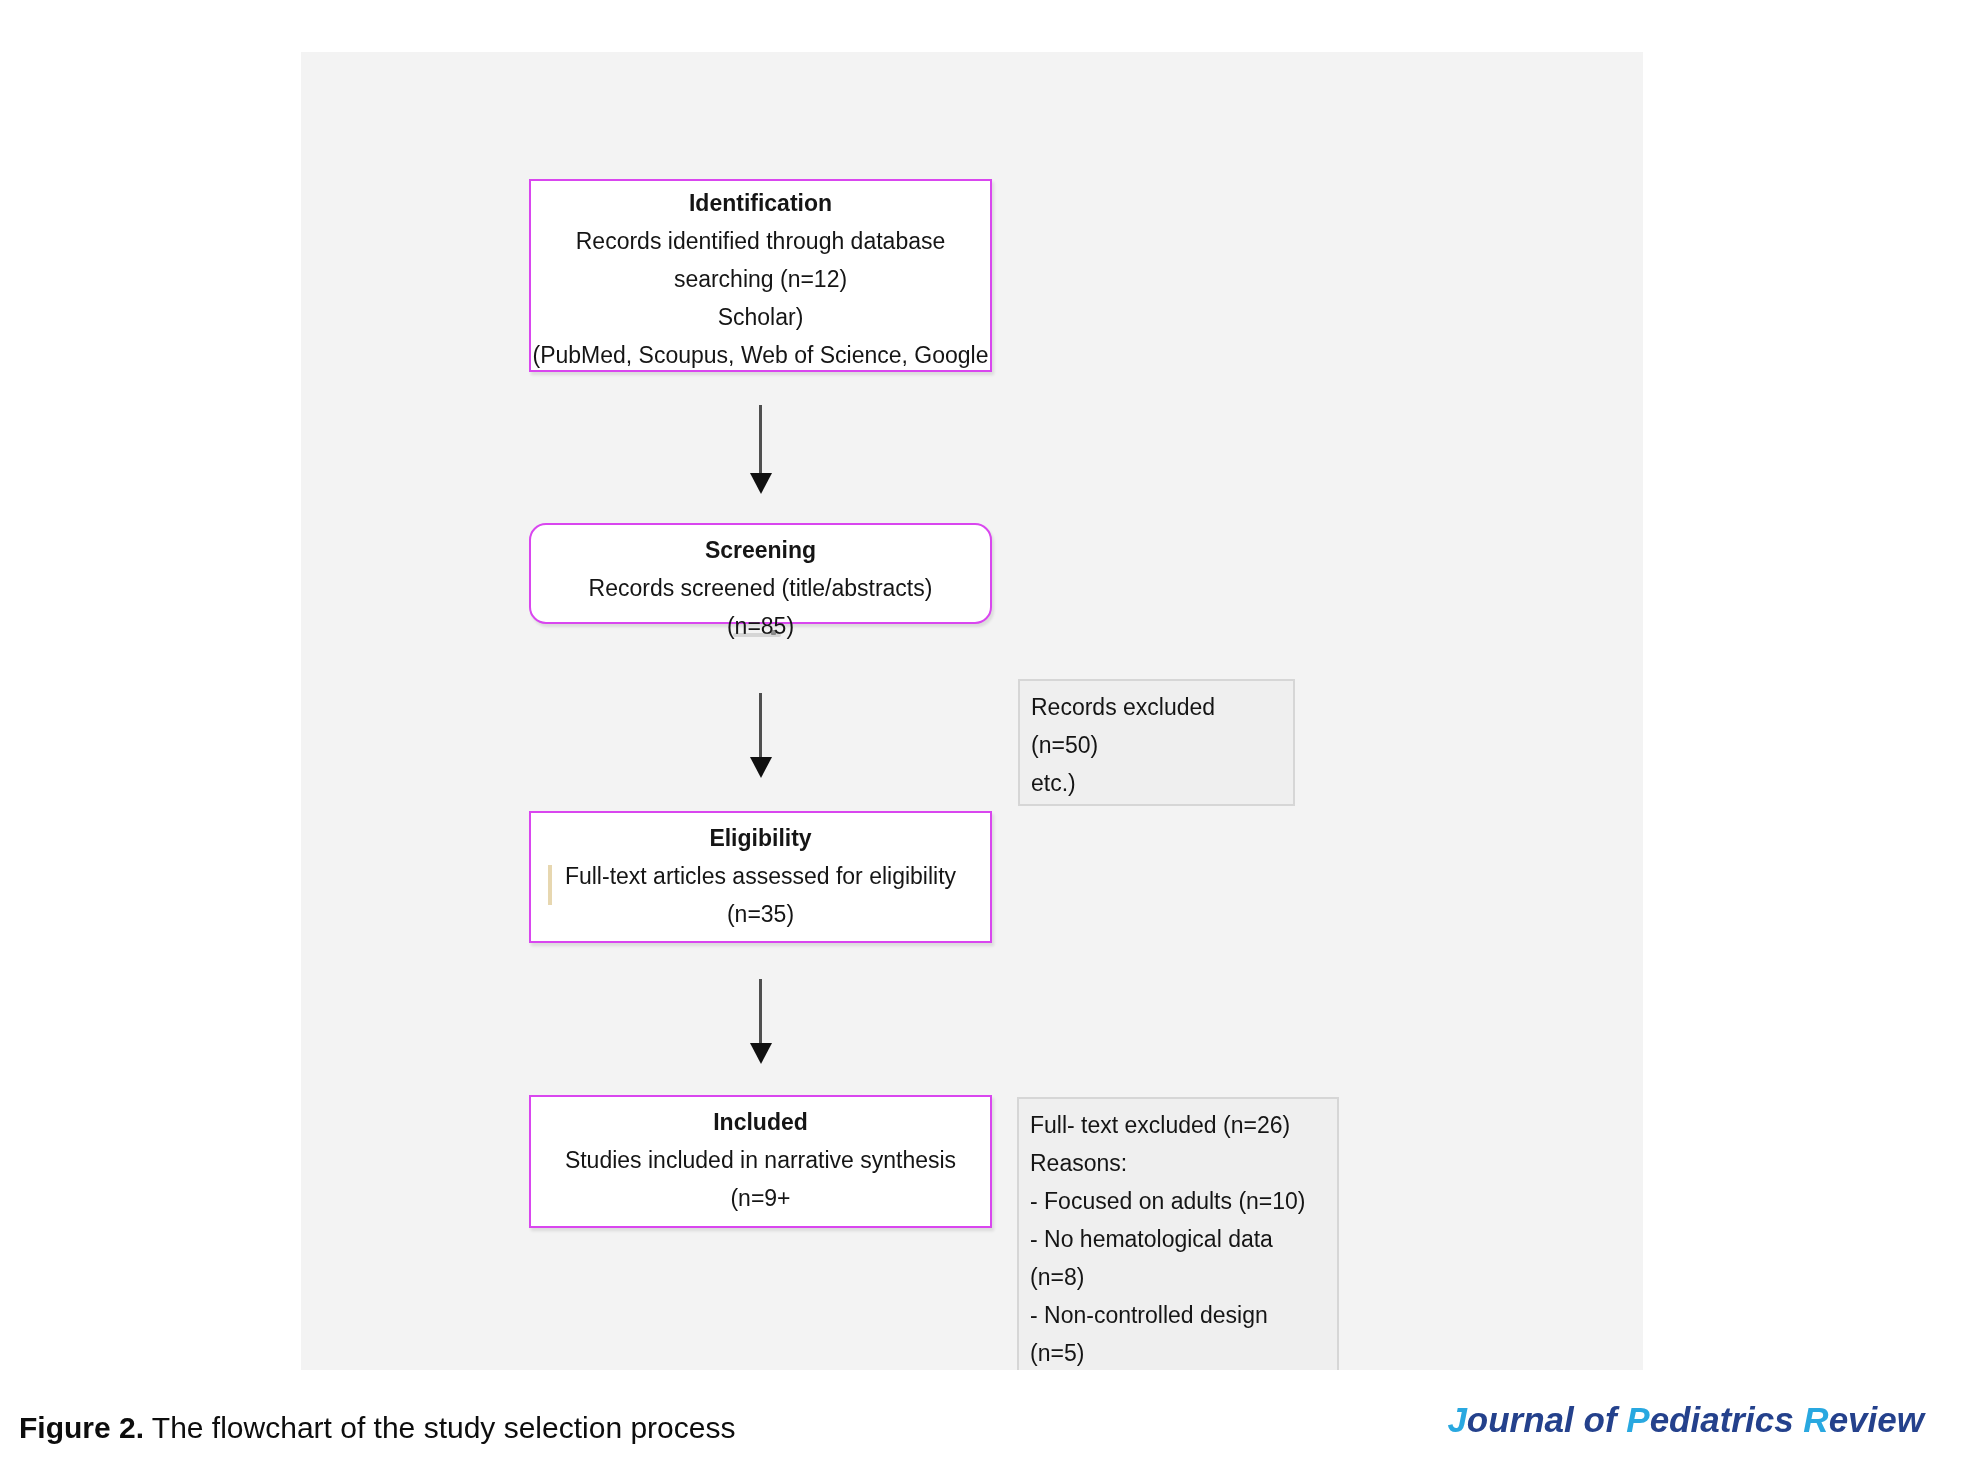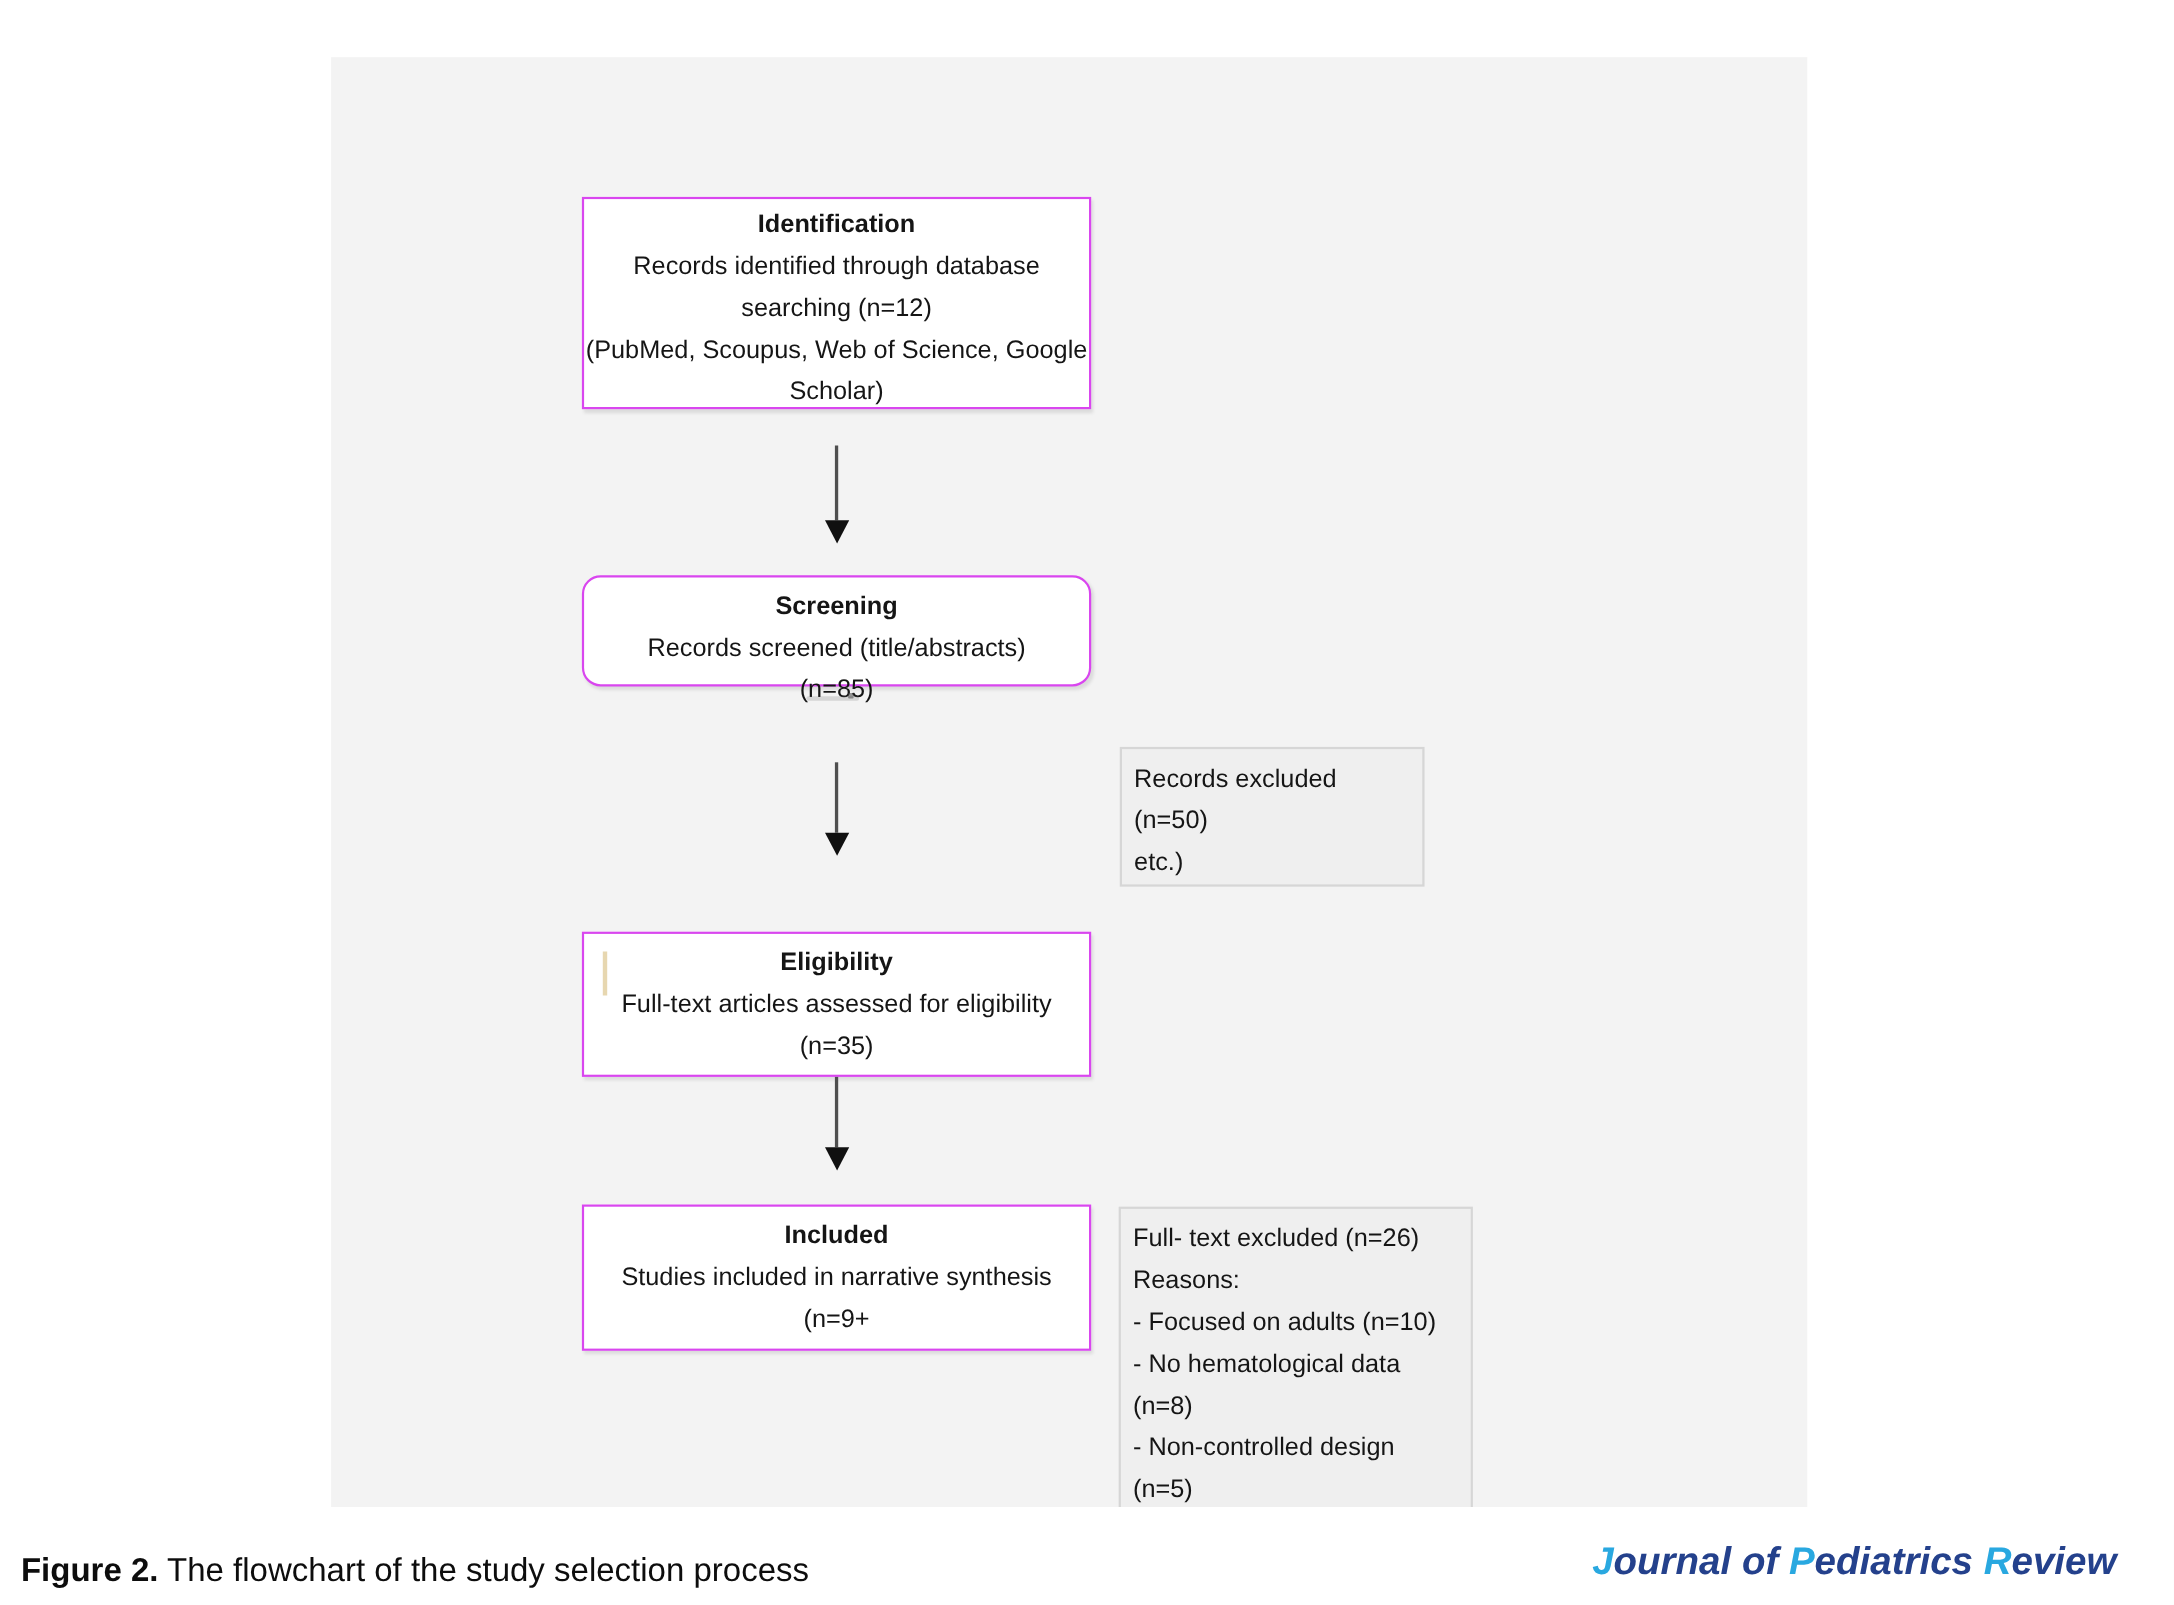--- a/index.html
+++ b/index.html
@@ -26,21 +26,21 @@
     border:2px solid #d946ef;
     box-shadow:2px 3px 3px rgba(0,0,0,0.10);
     box-sizing:border-box;
     text-align:center;
     font-size:23px; line-height:38px;
     color:#151515;
   }
   .flowbox .box-title { font-weight:bold; }
   #box-identification { top:127px; height:193px; padding-top:3px; }
   #box-screening      { top:471px; height:101px; padding-top:6px;border-radius:17px; }
-  #box-eligibility    { top:759px; height:132px; padding-top:6px;margin-top:36px; }
+  #box-eligibility    { top:759px; height:132px; padding-top:6px; }
   #box-included       { top:1043px; height:133px; padding-top:6px; }
   
   .sidebox {
     position:absolute;
     background:#efefef;
     border:2px solid #d6d6d6;
     box-sizing:border-box;
     text-align:left;
     font-size:23px; line-height:38px;
     color:#151515;
@@ -101,22 +101,22 @@
 
 <div id="page">
 
   <div id="panel">
 
     <div class="flowbox" id="box-identification">
       <div class="box-title">Identification</div>
       <div class="box-lines">
           <div>Records identified through database</div>
           <div>searching (n=12)</div>
+          <div>Scholar)</div>
           <div>(PubMed, Scoupus, Web of Science, Google</div>
-          <div>Scholar)</div>
         </div>
     </div>
 
     <div class="arrow" id="arrow-1">
       <div class="arrow-line"></div>
       <div class="arrow-head"></div>
     </div>
 
     <div class="flowbox" id="box-screening">
       <div class="box-title">Screening</div>

